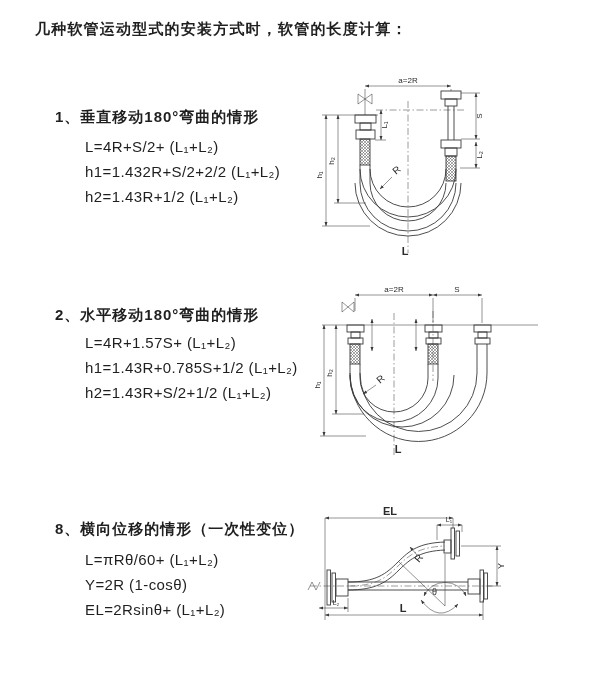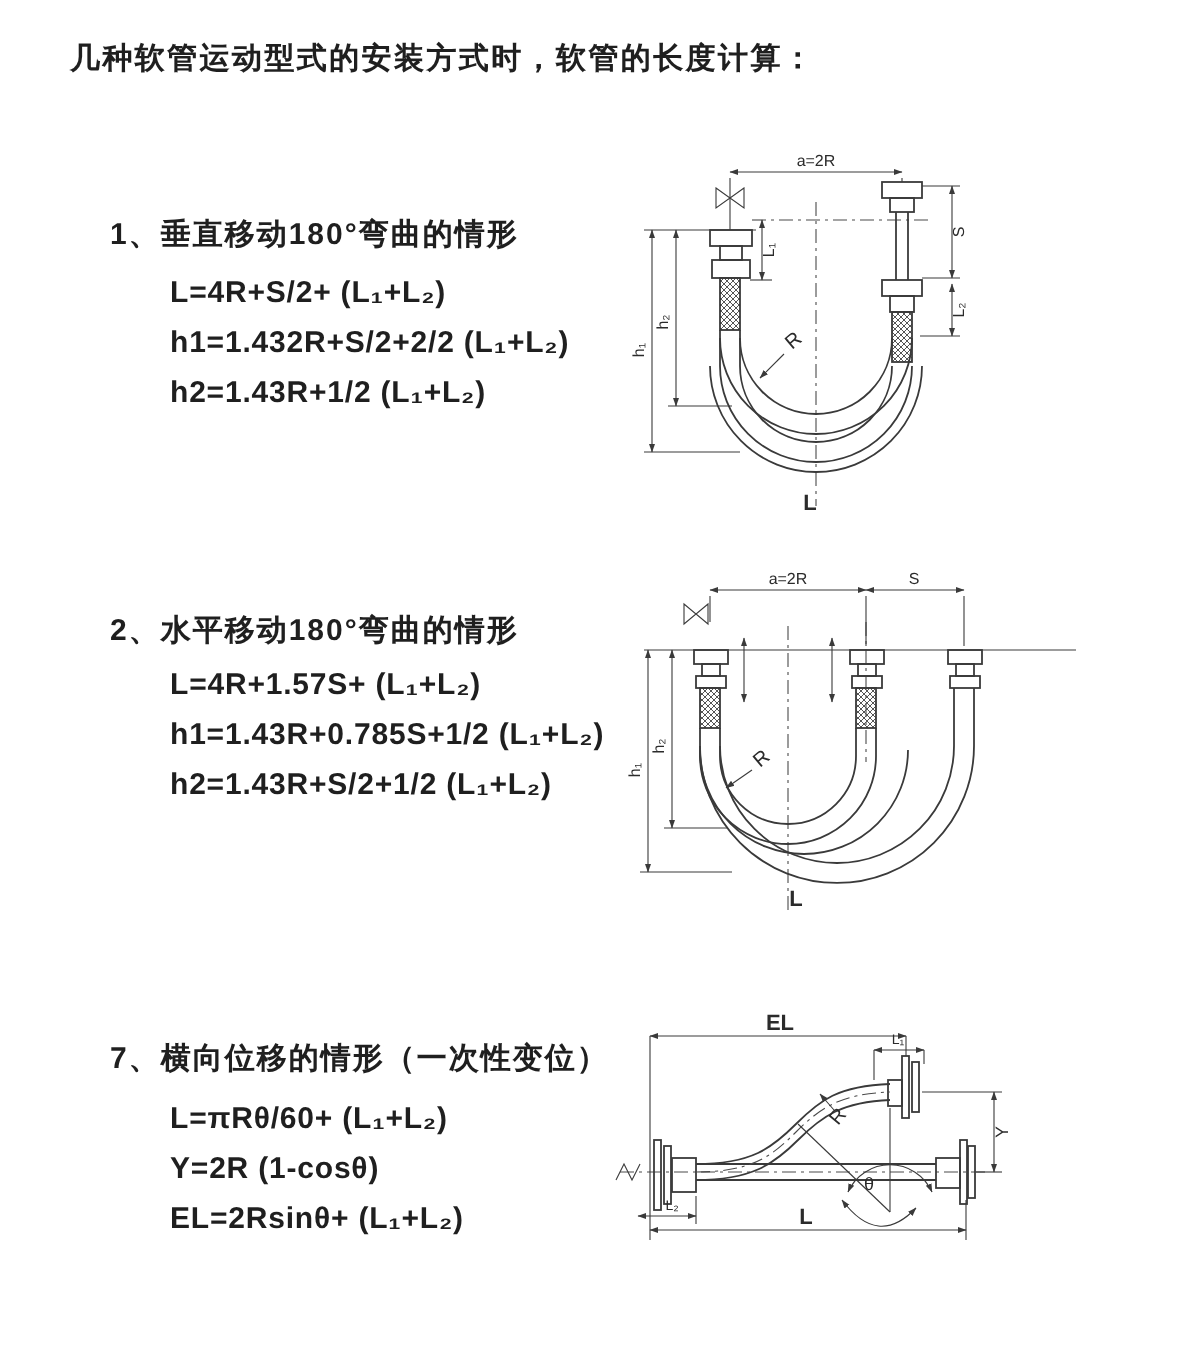--- a/index.html
+++ b/index.html
@@ -4,21 +4,21 @@
 <style>
   html,body{margin:0;padding:0}
   body{
     width:600px;height:675px;background:#ffffff;position:relative;
     font-family:"Liberation Sans","DejaVu Sans",sans-serif;color:#1f1f1f;
     overflow:hidden;
   }
   .abs{position:absolute;white-space:nowrap}
   .doc-title{left:35px;top:20px;font-size:15px;font-weight:700;letter-spacing:1.2px}
   .sec-heading{font-size:15px;font-weight:700;letter-spacing:1px}
-  .formula{font-size:15px;font-weight:700;letter-spacing:.4px}
+  .formula{font-size:15px;font-weight:400;letter-spacing:.4px}
   svg{position:absolute;overflow:visible}
   svg text{font-family:"Liberation Sans","DejaVu Sans",sans-serif;fill:#2b2b2b}
   .ln{stroke:#3a3a3a;stroke-width:.9;fill:none}
   .tn{stroke:#3a3a3a;stroke-width:.55;fill:none}
   .cl{stroke:#4a4a4a;stroke-width:.55;fill:none;stroke-dasharray:7 2.5 1.5 2.5}
   .braidline{stroke:#555;stroke-width:.5}
   .dimtxt{font-size:8px}
   .biglbl{font-size:11px;font-weight:600}
 </style>
 </head>
@@ -29,21 +29,21 @@
 <div class="abs sec-heading" style="left:55px;top:108px">1、垂直移动180°弯曲的情形</div>
 <div class="abs formula" style="left:85px;top:138px">L=4R+S/2+ (L₁+L₂)</div>
 <div class="abs formula" style="left:85px;top:163px">h1=1.432R+S/2+2/2 (L₁+L₂)</div>
 <div class="abs formula" style="left:85px;top:188px">h2=1.43R+1/2 (L₁+L₂)</div>
 
 <div class="abs sec-heading" style="left:55px;top:306px">2、水平移动180°弯曲的情形</div>
 <div class="abs formula" style="left:85px;top:334px">L=4R+1.57S+ (L₁+L₂)</div>
 <div class="abs formula" style="left:85px;top:359px">h1=1.43R+0.785S+1/2 (L₁+L₂)</div>
 <div class="abs formula" style="left:85px;top:384px">h2=1.43R+S/2+1/2 (L₁+L₂)</div>
 
-<div class="abs sec-heading" style="left:55px;top:520px">7、横向位移的情形（一次性变位）</div>
+<div class="abs sec-heading" style="left:55px;top:520px">8、横向位移的情形（一次性变位）</div>
 <div class="abs formula" style="left:85px;top:551px">L=πRθ/60+ (L₁+L₂)</div>
 <div class="abs formula" style="left:85px;top:576px">Y=2R (1-cosθ)</div>
 <div class="abs formula" style="left:85px;top:601px">EL=2Rsinθ+ (L₁+L₂)</div>
 
 <svg style="left:308px;top:73px" width="285" height="185" viewBox="0 0 285 185">
   <defs>
     <marker id="a1" viewBox="0 0 8 8" refX="7.5" refY="4" markerWidth="8" markerHeight="8" orient="auto-start-reverse">
       <path d="M0,1.2 L8,4 L0,6.8 Z" fill="#3a3a3a"></path>
     </marker>
     <pattern id="b1" width="3" height="3" patternUnits="userSpaceOnUse">

